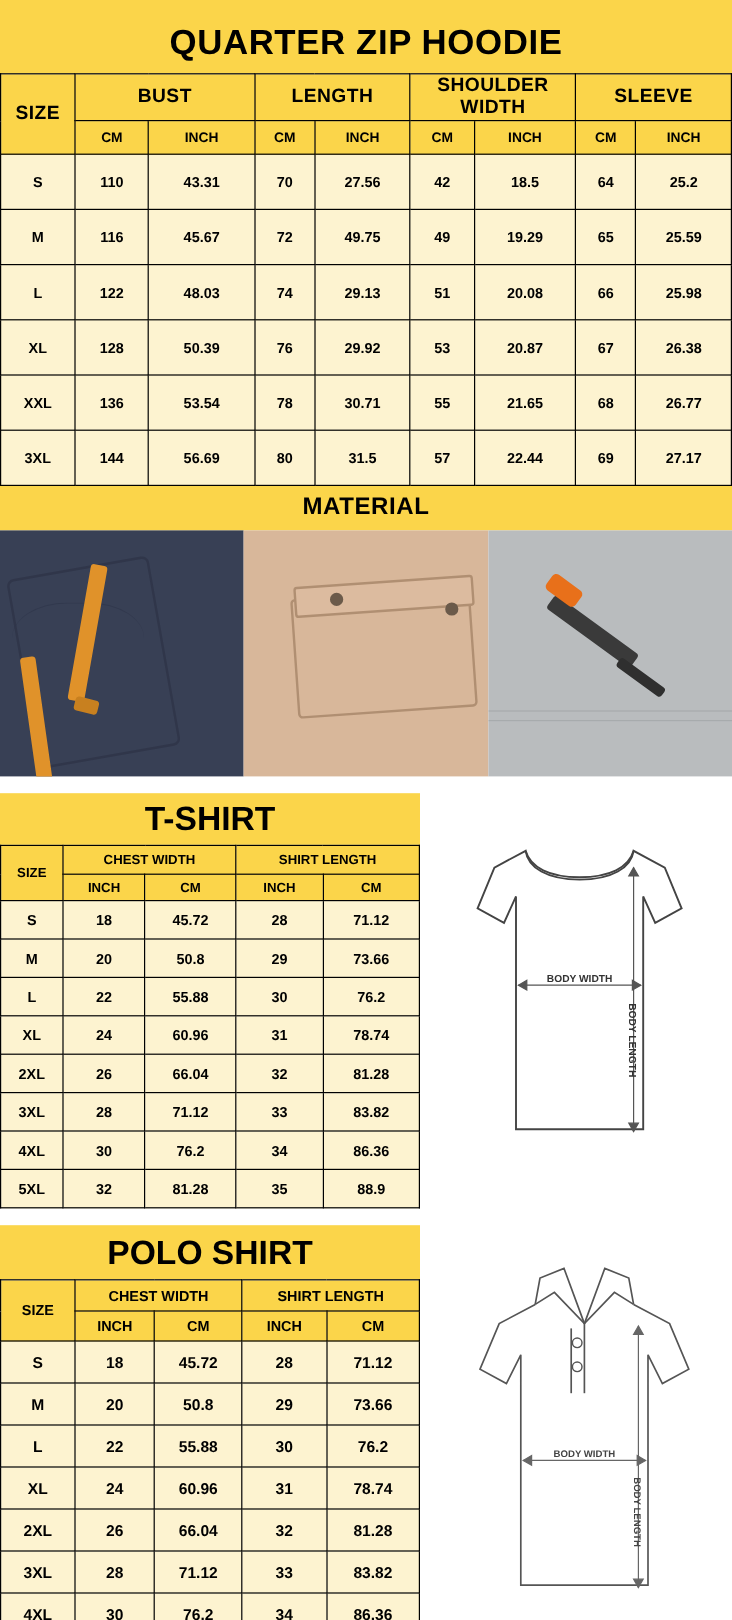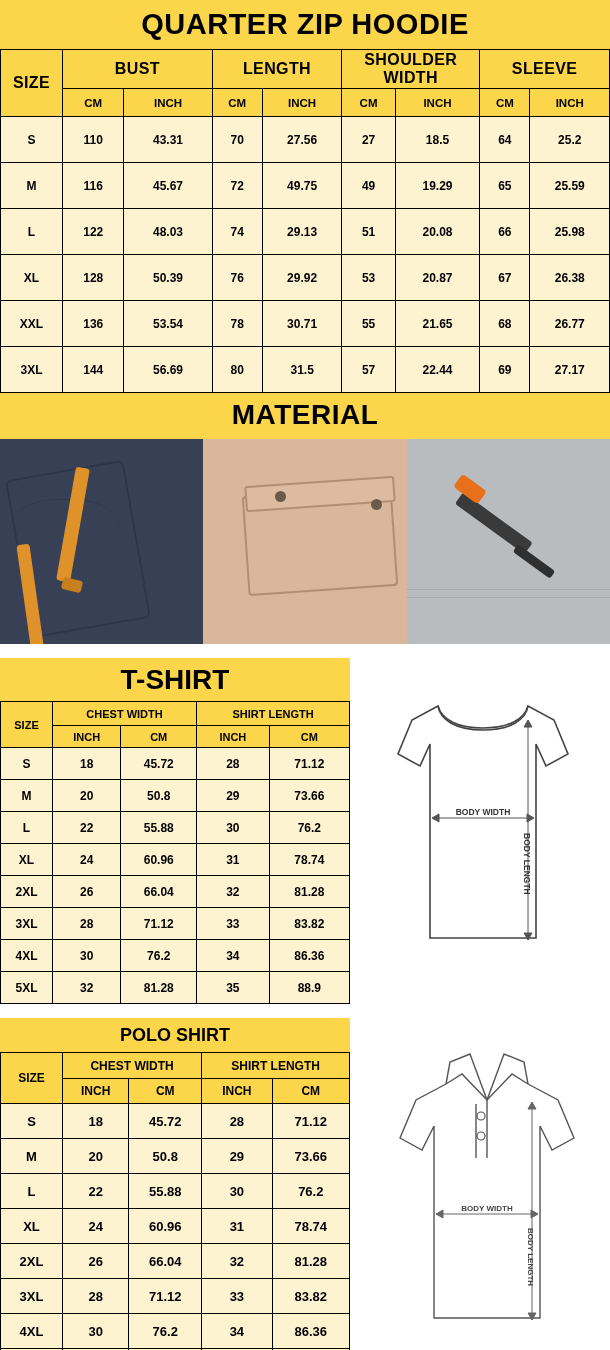--- a/index.html
+++ b/index.html
@@ -5,21 +5,21 @@
   * { box-sizing: border-box; }
   html, body {
     margin: 0; padding: 0;
     width: 610px;
     background: #ffffff;
     font-family: "Liberation Sans", sans-serif;
   }
   .page { width: 610px; position: relative; }
 
   
-  .hoodie-block { width: 610px; background: #fbd54a; padding: 0 0 0 0; }
+  .hoodie-block { width: 610px; background: #fbd54a; padding: 12px 0 0 0; }
   .hoodie-title {
     text-align: center;
     font-size: 29px;
     font-weight: bold;
     letter-spacing: 0.5px;
     padding: 8px 0 8px 0;
     color: #000;
   }
 
   
@@ -32,21 +32,21 @@
     color: #000;
   }
   .hoodie-table .hdr { background: #fbd54a; height: 30px; font-size: 16px; letter-spacing: 0.4px;}
   .hoodie-table .sub { background: #fbd54a; height: 28px; font-size: 11.5px; }
   .hoodie-table .body td { height: 46px; background: #fdf3d0; font-size: 12px; }
 
   
   .material-title {
     background: #fbd54a;
     text-align: center;
-    font-size: 28px;
+    font-size: 20px;
     font-weight: bold;
     letter-spacing: 0.5px;
     padding: 6px 0 8px 0;
     color: #000;
   }
   .material-row { display: flex; width: 610px; height: 205px; }
   .mat-cell { flex: 1 1 0; position: relative; overflow: hidden; }
   .mat-1 { background: #384055; }
   .mat-2 { background: #d8b79a; }
   .mat-3 { background: #b9bcbe; }
@@ -91,21 +91,21 @@
   .shirt-left { width: 350px; }
   .shirt-right { width: 238px; position: relative; }
 
   .sec-title {
     background: #fbd54a;
     text-align: center;
     font-weight: bold;
     color: #000;
   }
   .tshirt-title { font-size: 28px; padding: 6px 0 5px 0; }
-  .polo-title { font-size: 18px; padding: 7px 0 6px 0; }
+  .polo-title { font-size: 28px; padding: 7px 0 6px 0; }
 
   .sz-table { width: 100%; border-collapse: collapse; }
   .sz-table td {
     border: 1px solid #000;
     text-align: center;
     font-weight: bold;
     color: #000;
   }
   .sz-table .hdr { background: #fbd54a; font-size: 11px; height: 24px; }
   .sz-table .sub { background: #fbd54a; font-size: 11px; height: 22px; }
@@ -140,21 +140,21 @@
         <td class="sub">INCH</td>
         <td class="sub">CM</td>
         <td class="sub">INCH</td>
       </tr>
       <tr class="body">
         <td>S</td>
         <td>110</td>
         <td>43.31</td>
         <td>70</td>
         <td>27.56</td>
-        <td>27</td>
+        <td>42</td>
         <td>18.5</td>
         <td>64</td>
         <td>25.2</td>
       </tr>
       <tr class="body">
         <td>M</td>
         <td>116</td>
         <td>45.67</td>
         <td>72</td>
         <td>49.75</td>

